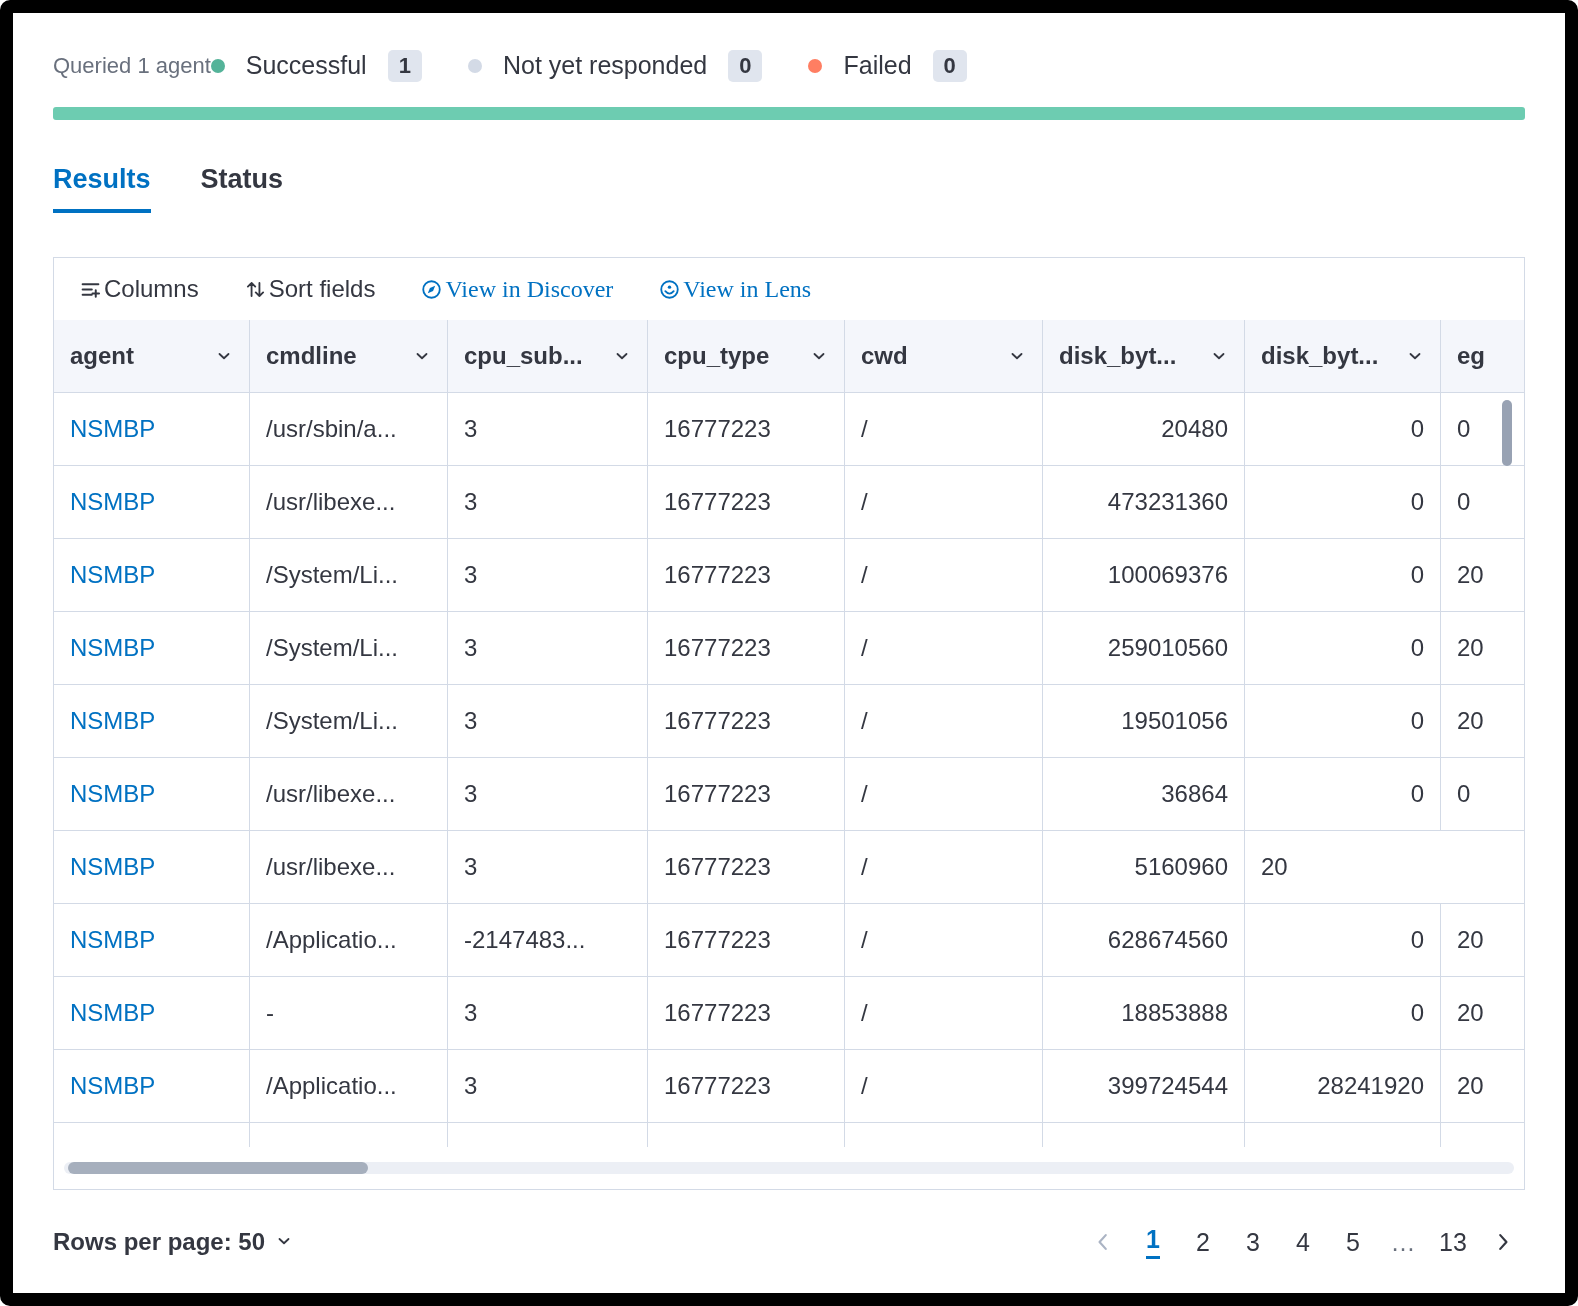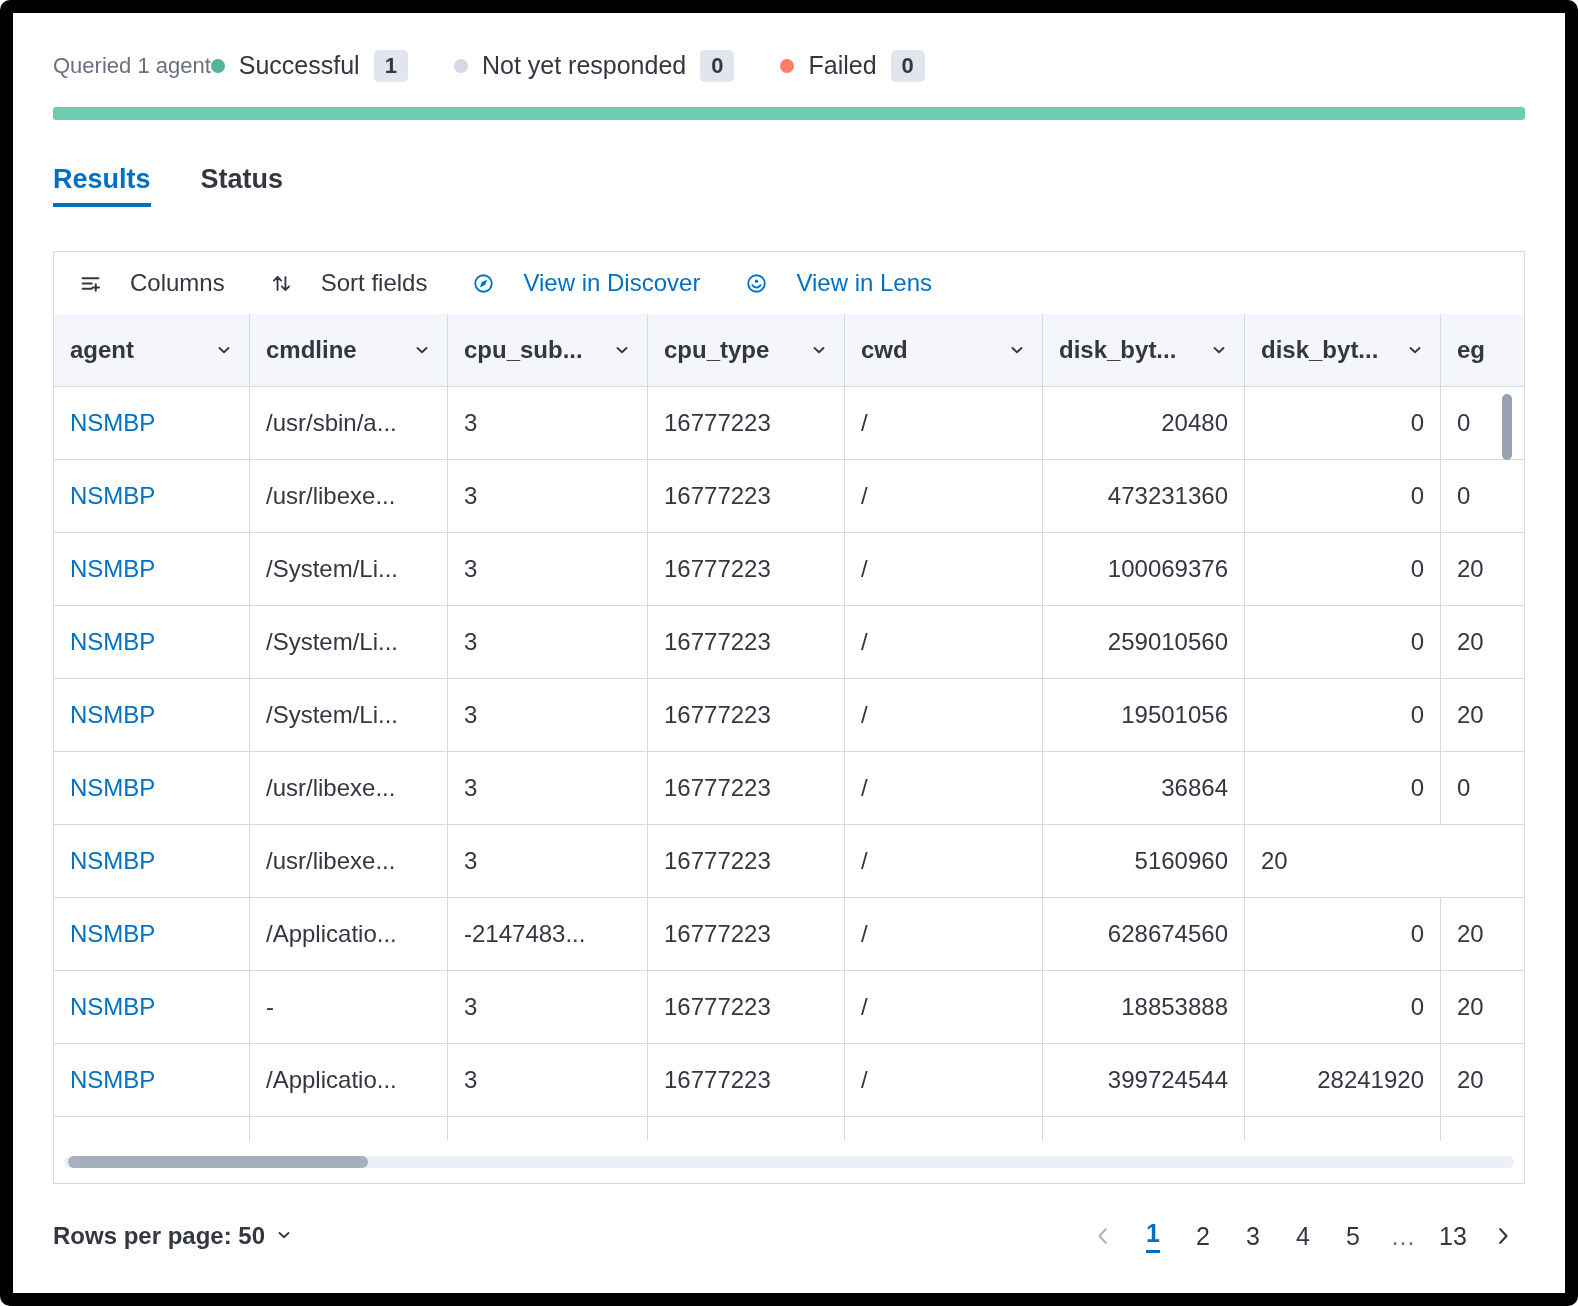--- a/index.html
+++ b/index.html
@@ -10,38 +10,38 @@
     width: 1578px; height: 1306px;
     border: 13px solid #000; border-radius: 10px;
     background: #fff; overflow: hidden;
   }
   .content { padding: 30px 40px 0 40px; }
 
   
   .query-header { display: flex; justify-content: flex-start; align-items: center; height: 46px; }
   .queried-text { font-size: 22px; color: #69707D; }
   .statuses { display: flex; align-items: center; gap: 46px; }
-  .status-item { display: flex; align-items: center; gap: 14px; font-size: 25px; color: #343741; }
+  .status-item { display: flex; align-items: center; gap: 21px; font-size: 25px; color: #343741; }
   .dot { width: 14px; height: 14px; border-radius: 50%; display: inline-block; }
   .badge { background: #E0E5EE; color: #343741; border-radius: 5px; padding: 3px 11px; font-size: 22px; font-weight: 600; line-height: 1.2; }
 
   
   .progress-bar { margin-top: 18px; height: 13px; border-radius: 3px; background: #6DCCB1; }
 
   
   .tabs { display: flex; gap: 50px; margin-top: 44px; }
-  .tab { font-size: 27px; font-weight: 700; padding-bottom: 8px; border-bottom: 4px solid transparent; cursor: pointer; }
+  .tab { font-size: 27px; font-weight: 700; padding-bottom: 14px; border-bottom: 4px solid transparent; cursor: pointer; }
   .tab.active { color: #0071C2; border-bottom-color: #0071C2; }
 
   
   .table-panel { margin-top: 44px; border: 1px solid #D3DAE6; position: relative; overflow: hidden; background: #fff; }
 
   .toolbar { height: 62px; display: flex; align-items: center; gap: 46px; padding: 0 26px; }
-  .toolbar-item { display: flex; align-items: center; gap: 29px; font-size: 24px; cursor: pointer; color: #343741; }
-  .toolbar-item.link { color: #0071C2; }
+  .toolbar-item { display: flex; align-items: center; gap: 3px; font-size: 24px; cursor: pointer; color: #343741; }
+  .toolbar-item.link { color: #0071C2; font-family: Liberation Serif, serif; }
   .toolbar-item svg { flex: 0 0 auto; }
 
   .grid { --cols: 196px 198px 200px 197px 198px 202px 196px minmax(0,1fr); }
   .row { display: grid; grid-template-columns: var(--cols); border-bottom: 1px solid #D3DAE6; }
   .cell { padding: 0 16px; height: 72px; display: flex; align-items: center; font-size: 24px; overflow: hidden; white-space: nowrap; border-right: 1px solid #D3DAE6; }
   .row .cell:last-child { border-right: none; }
   .cell.right { justify-content: flex-end; }
 
   .thead { background: #F4F6FB; border-bottom: 1px solid #D3DAE6; }
   .thead .cell { font-weight: 700; justify-content: space-between; }

